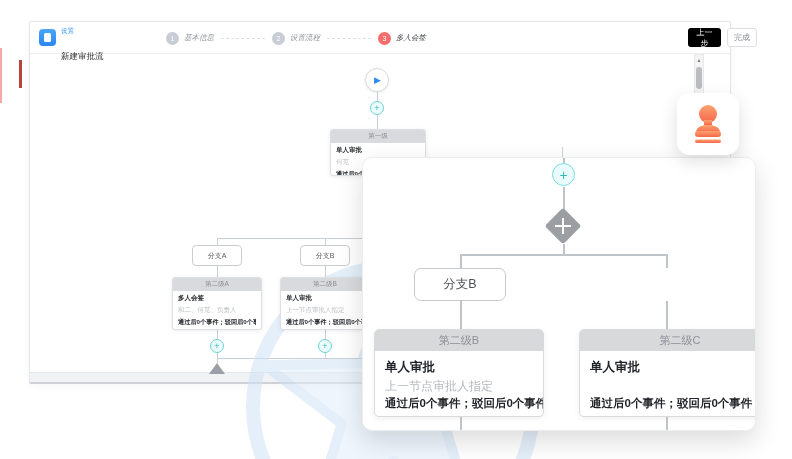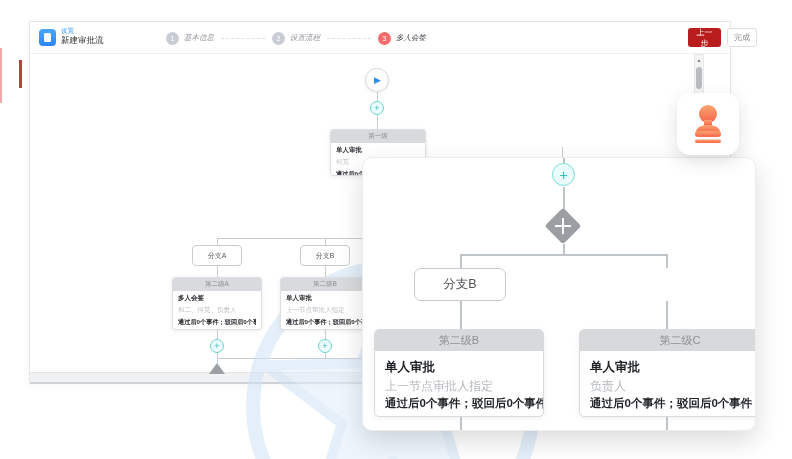--- a/index.html
+++ b/index.html
@@ -9,30 +9,30 @@
   
   .window{position:absolute;left:29px;top:21px;width:702px;height:363px;background:#fff;
           border:1px solid #e3e6ea;border-bottom:2px solid #ced2d6;border-radius:2px;
           box-shadow:0 2px 10px rgba(0,0,0,.04);z-index:0;}
   .win-header{position:absolute;left:0;top:0;width:100%;height:32px;border-bottom:1px solid #eef0f3;background:#fff;}
   .app-ico{position:absolute;left:9px;top:7px;width:17px;height:17px;border-radius:4px;
            background:linear-gradient(180deg,#4aa7f8,#2b86f2);display:flex;align-items:center;justify-content:center;}
   .app-ico i{display:block;width:7px;height:9px;background:#fff;border-radius:1.5px;}
   .app-txt{position:absolute;left:31px;top:5px;line-height:1.1;}
   .app-txt .l1{font-size:6.5px;color:#3a9cf7;}
-  .app-txt .l2{font-size:8.5px;color:#303133;margin-top:2px;}
+  .app-txt .l2{font-size:8.5px;color:#303133;margin-top:18px;}
   .steps{position:absolute;left:136px;top:0;height:32px;display:flex;align-items:center;}
   .step{display:flex;align-items:center;}
   .step .dot{width:13px;height:13px;border-radius:50%;background:#c8ccd4;color:#fff;font-size:7px;
              display:flex;align-items:center;justify-content:center;}
   .step.active .dot{background:#f56c6c;}
   .step .lbl{font-size:7.5px;color:#909399;margin-left:5px;font-style:italic;}
   .step.active .lbl{color:#44474d;}
   .dash{width:44px;height:0;border-top:1px dashed #dcdfe6;margin:0 7px;}
-  .btn-prev{position:absolute;left:658px;top:6px;width:33px;height:19px;background:#b91c1c;color:#fff;
+  .btn-prev{position:absolute;left:658px;top:6px;width:33px;height:19px;background:#000000;color:#fff;
             font-size:8px;border:none;border-radius:3px;display:flex;align-items:center;justify-content:center;}
   .btn-finish{position:absolute;left:697px;top:6px;width:30px;height:19px;background:#fff;color:#85878c;
             font-size:8px;border:1px solid #dcdfe6;border-radius:3px;display:flex;align-items:center;justify-content:center;}
   .bottom-strip{position:absolute;left:0;bottom:0;width:100%;height:10px;background:#f1f2f4;border-top:1px solid #e4e6e9;}
   
   .vscroll{position:absolute;left:694px;top:54px;width:10px;height:41px;background:#f4f4f5;border:1px solid #e7e8ea;z-index:2;}
   .vscroll .up{position:absolute;left:0;top:0;width:100%;height:10px;color:#7a7d82;font-size:5px;line-height:10px;text-align:center;}
   .vscroll .thumb{position:absolute;left:1px;top:12px;width:6px;height:22px;background:#b9bcc1;border-radius:3px;}
   
   .pink-strip{position:absolute;left:0;top:48px;width:2px;height:55px;background:#f0a9a4;z-index:1;}
@@ -236,21 +236,20 @@
       <div class="bd">
         <div class="t">单人审批</div>
         <div class="a">上一节点审批人指定</div>
         <div class="e">通过后0个事件；驳回后0个事件</div>
       </div>
     </div>
     <div class="o-card" style="left:216px;width:202px;">
       <div class="hd">第二级C</div>
       <div class="bd">
         <div class="t">单人审批</div>
-        <div class="a">负责人</div>
         <div class="e">通过后0个事件；驳回后0个事件</div>
       </div>
     </div>
 
     <div class="o-line" style="left:97px;top:259px;width:1.5px;height:15px;"></div>
     <div class="o-line" style="left:303px;top:259px;width:1.5px;height:15px;"></div>
   </div>
 
 </div>
 

